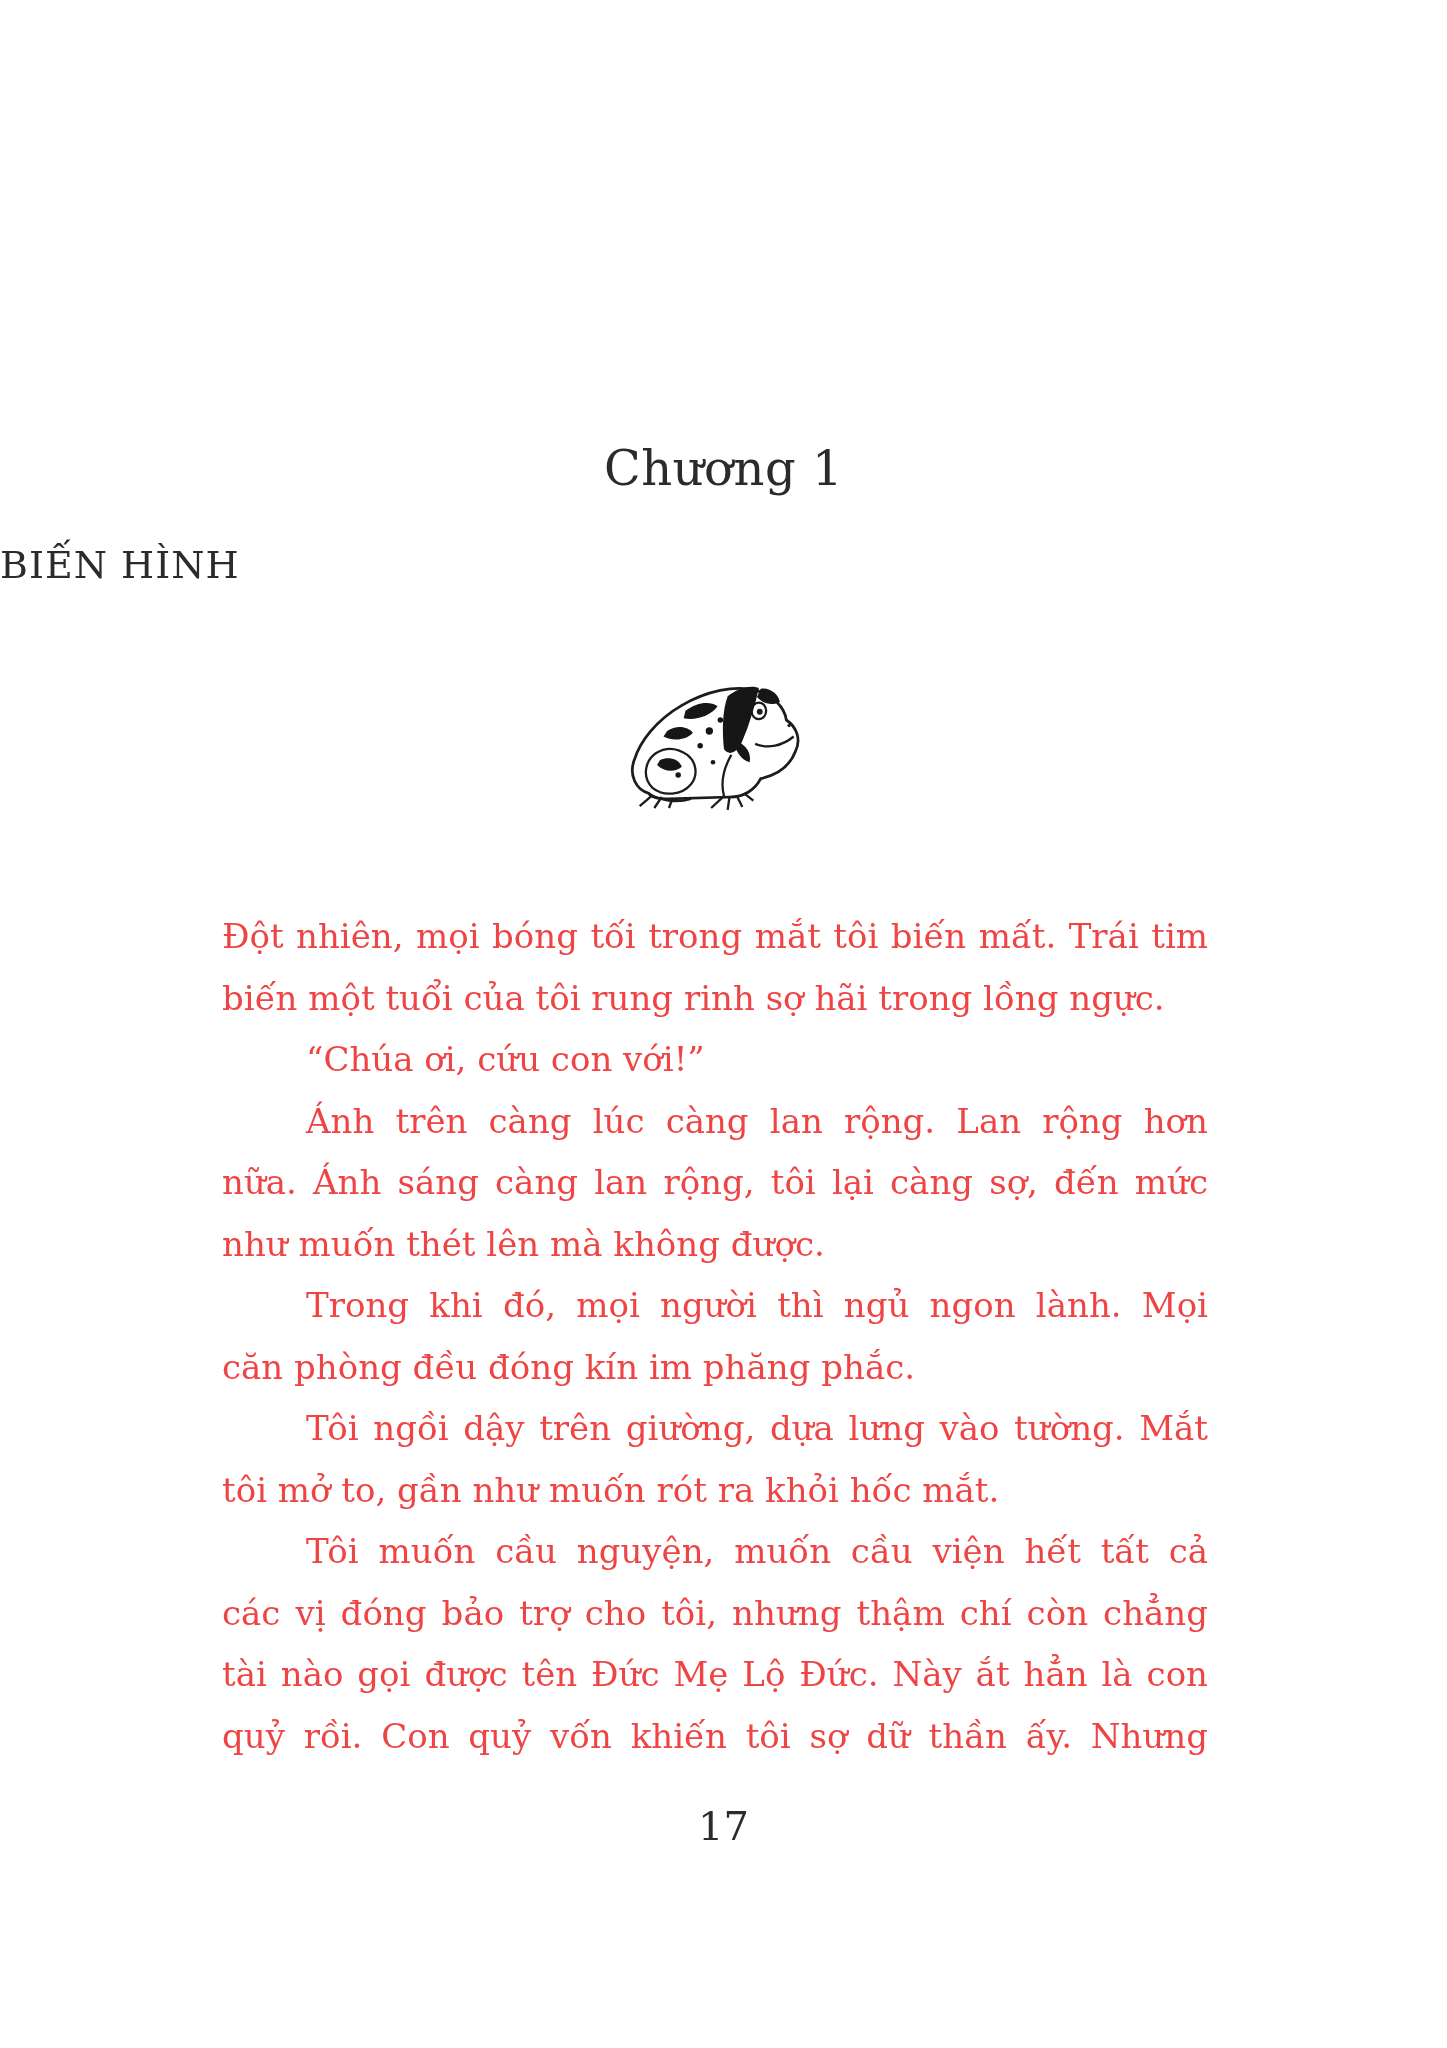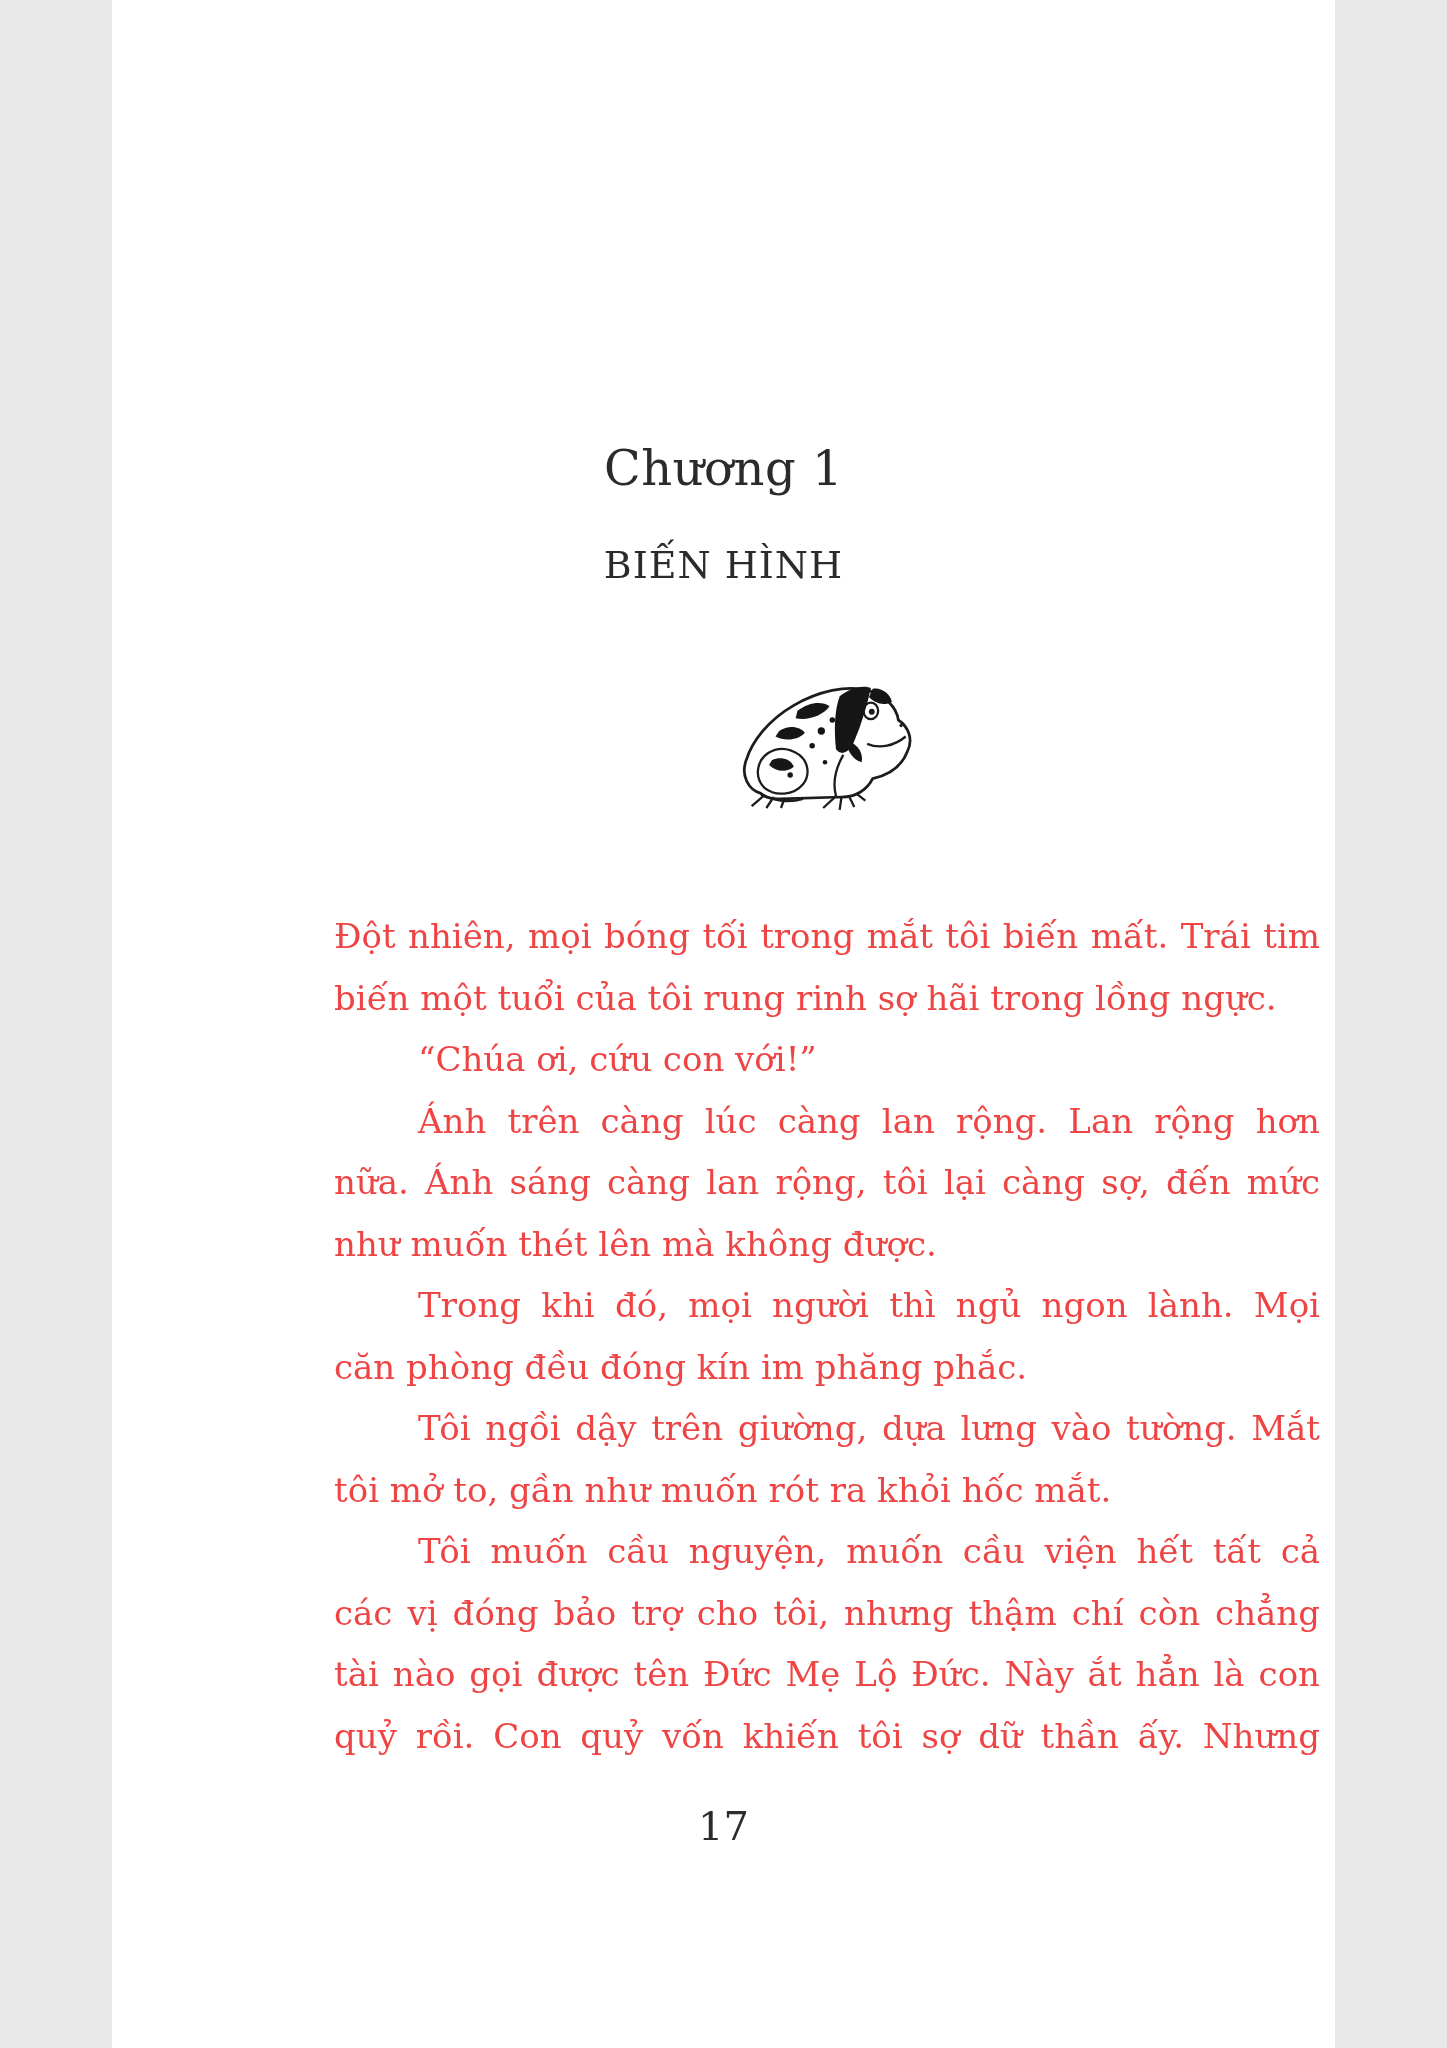--- a/index.html
+++ b/index.html
@@ -1,18 +1,18 @@
 <!DOCTYPE html>
 <html lang="vi"><head>
 <meta charset="utf-8">
 <style>
   html, body { margin: 0; padding: 0; background: #e8e8e8; }
   .page {
     position: relative;
-    width: 1223px;
+    width: 1447px;
     height: 2048px;
     margin: 0 auto;
     background: #ffffff;
     overflow: hidden;
     font-family: "DejaVu Serif", "Liberation Serif", serif;
     color: #262626;
   }
   .chapter-label {
     position: absolute;
     top: 438px;
@@ -22,21 +22,21 @@
     font-size: 48px;
     line-height: 60px;
     letter-spacing: 0.5px;
     color: #2b2b2b;
   }
   .chapter-title {
     position: absolute;
     top: 540px;
     left: 0;
     width: 100%;
-    text-align: center;
+    text-align: left;
     font-size: 38px;
     line-height: 50px;
     letter-spacing: 1px;
     color: #2b2b2b;
   }
   .illustration {
     position: absolute;
     top: 654px;
     left: 618px;
     width: 190px;

